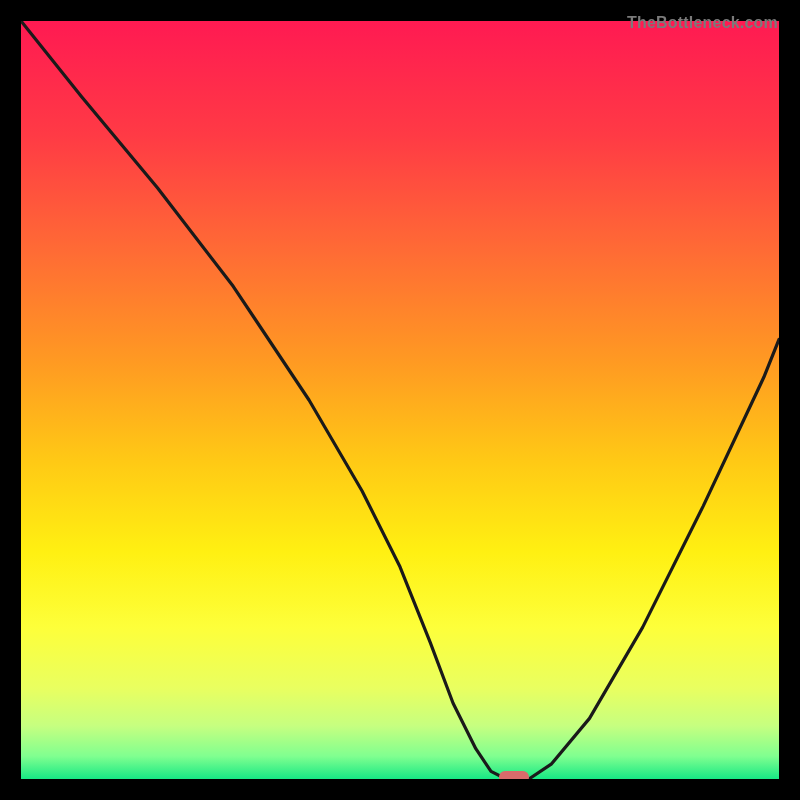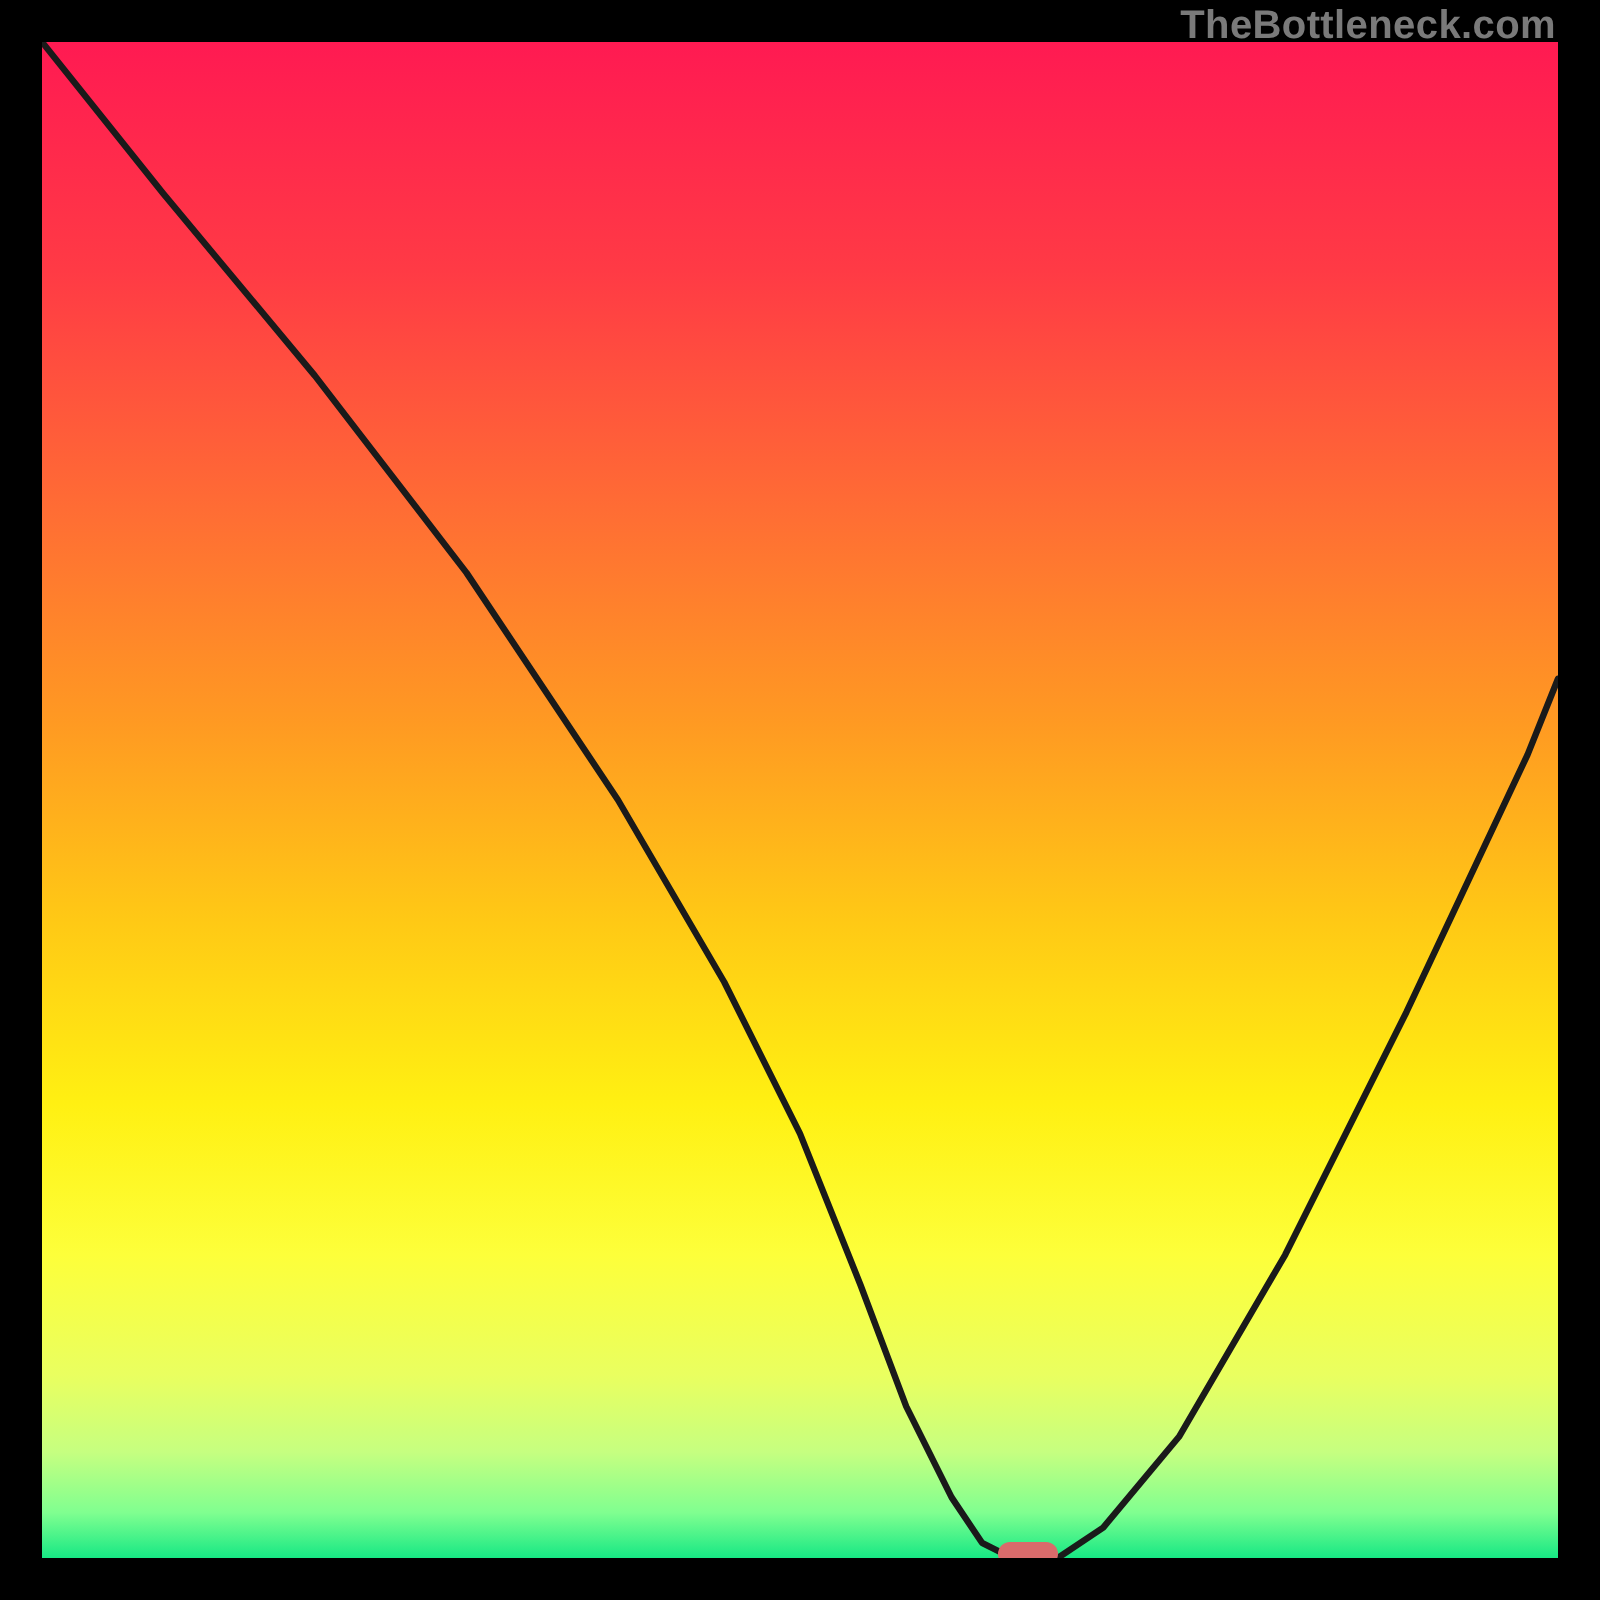--- a/index.html
+++ b/index.html
@@ -27,24 +27,24 @@
   .gradient-bg {
     position: absolute;
     inset: 0;
   }
   .curve {
     position: absolute;
     inset: 0;
   }
   .watermark {
     position: absolute;
-    top: 2px;
+    top: 14px;
     right: 22px;
     font-family: Arial, Helvetica, sans-serif;
-    font-size: 20px;
+    font-size: 16px;
     font-weight: 600;
     color: #7a7a7a;
     letter-spacing: 0.2px;
     margin-left: 24px;
   }
   .marker {
     position: absolute;
     width: 30px;
     height: 12px;
     background: #d96b6b;

